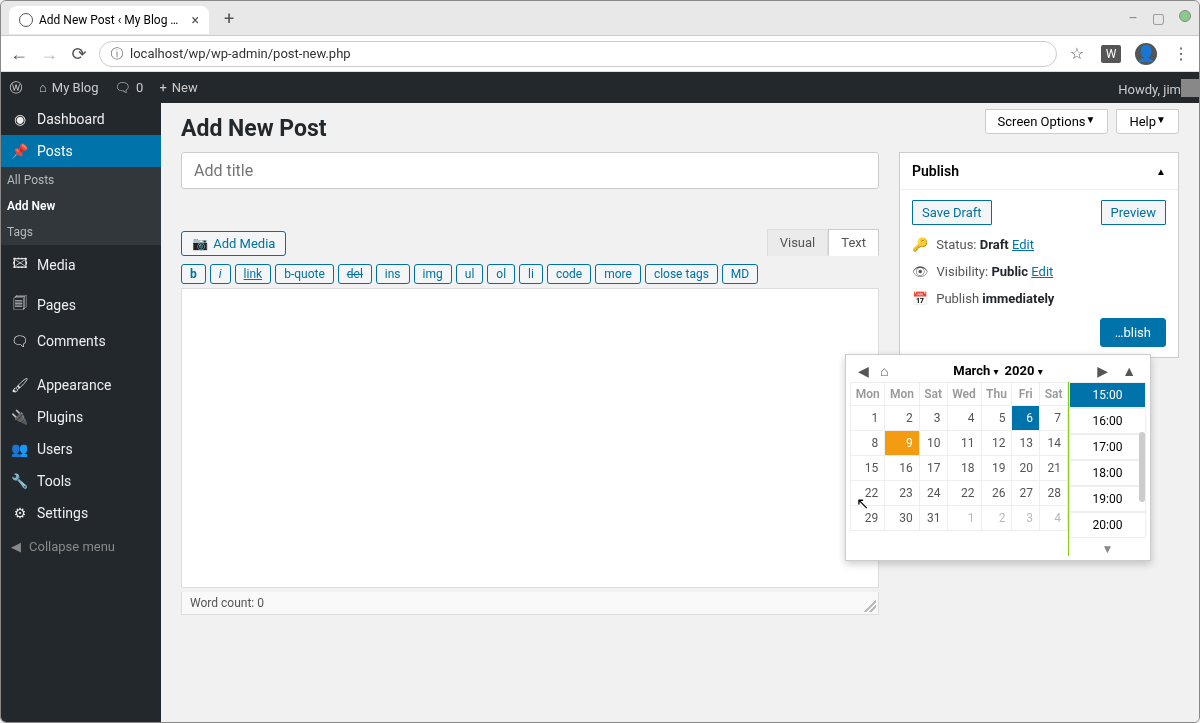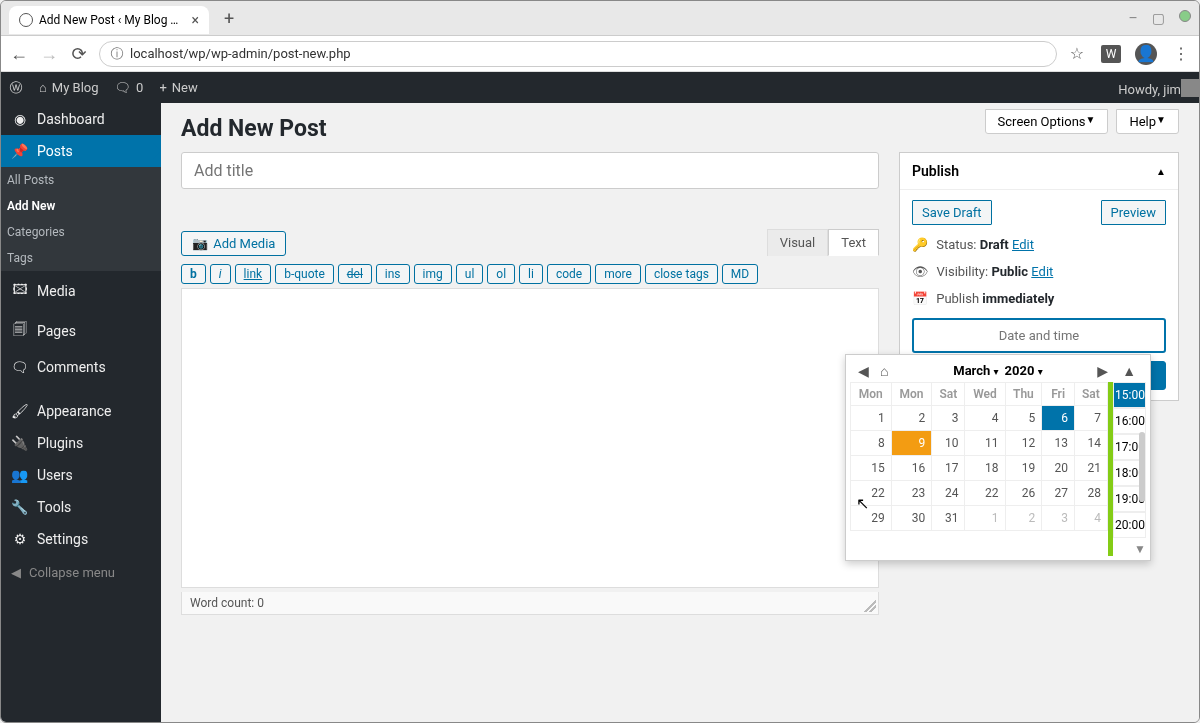--- a/index.html
+++ b/index.html
@@ -70,21 +70,21 @@
 .dp-header{display:flex;align-items:center;justify-content:center;gap:6px;padding:4px;font-size:13px;position:relative}
 .dp-header .nav{position:absolute;font-size:14px;color:#555;cursor:pointer}
 .dp-body{display:flex}
 .cal{flex:1}
 .cal table{width:100%;border-collapse:collapse;font-size:12px}
 .cal th{color:#999;font-weight:600;padding:4px;border:1px solid #eee}
 .cal td{text-align:right;padding:5px 6px;border:1px solid #eee;color:#555;cursor:pointer}
 .cal td.muted{color:#bbb}
 .cal td.today{background:#0073aa;color:#fff}
 .cal td.selected{background:#f39c12;color:#fff}
-.times{width:38px;border-left:5px solid #84cc16;text-align:right;font-size:12px;position:relative}
+.times{width:78px;border-left:1px solid #84cc16;text-align:center;font-size:12px;position:relative}
 .times .t{padding:5px 0;border:1px solid #eee;cursor:pointer}
 .times .t.sel{background:#0073aa;color:#fff}
 .times .arrow{color:#888;cursor:pointer;font-size:12px}
 .scrollbar{position:absolute;right:1px;top:50px;width:6px;height:70px;background:#ccc;border-radius:3px}
 .cursor{position:absolute;left:855px;top:493px;font-size:16px;pointer-events:none;z-index:200}
 .globe{width:14px;height:14px;border:1px solid #555;border-radius:50%;display:inline-block;position:relative}
 .dropdown-arrow{font-size:10px}
 </style>
 </head>
 <body>
@@ -145,21 +145,20 @@
         <span class="icon">◉</span>
         <span>Dashboard</span>
       </div>
     <div class="menu-item active">
         <span class="icon">📌</span>
         <span>Posts</span>
       </div>
     <div class="submenu">
       <div>All Posts</div>
       <div class="current">Add New</div>
-      <div>Categories</div>
       <div>Tags</div>
     </div>
     <div class="menu-item">
         <span class="icon">🖾</span>
         <span>Media</span>
       </div>
     <div class="menu-item">
         <span class="icon">🗐</span>
         <span>Pages</span>
       </div>
@@ -256,21 +255,20 @@
               <span><span>Status:</span> <b>Draft</b> <a>Edit</a></span>
             </div>
             <div class="status-row">
               <span>👁</span>
               <span><span>Visibility:</span> <b>Public</b> <a>Edit</a></span>
             </div>
             <div class="status-row">
               <span>📅</span>
               <span><span>Publish</span> <b>immediately</b></span>
             </div>
-            <input class="dt-input" placeholder="Date and time" style="">
             <div style="text-align:right"><button class="btn-primary">…blish</button></div>
           </div>
         </div>
       </div>
     </div>
   </div>
 </div>
 
 <div class="datepicker">
   <div class="dp-header">

